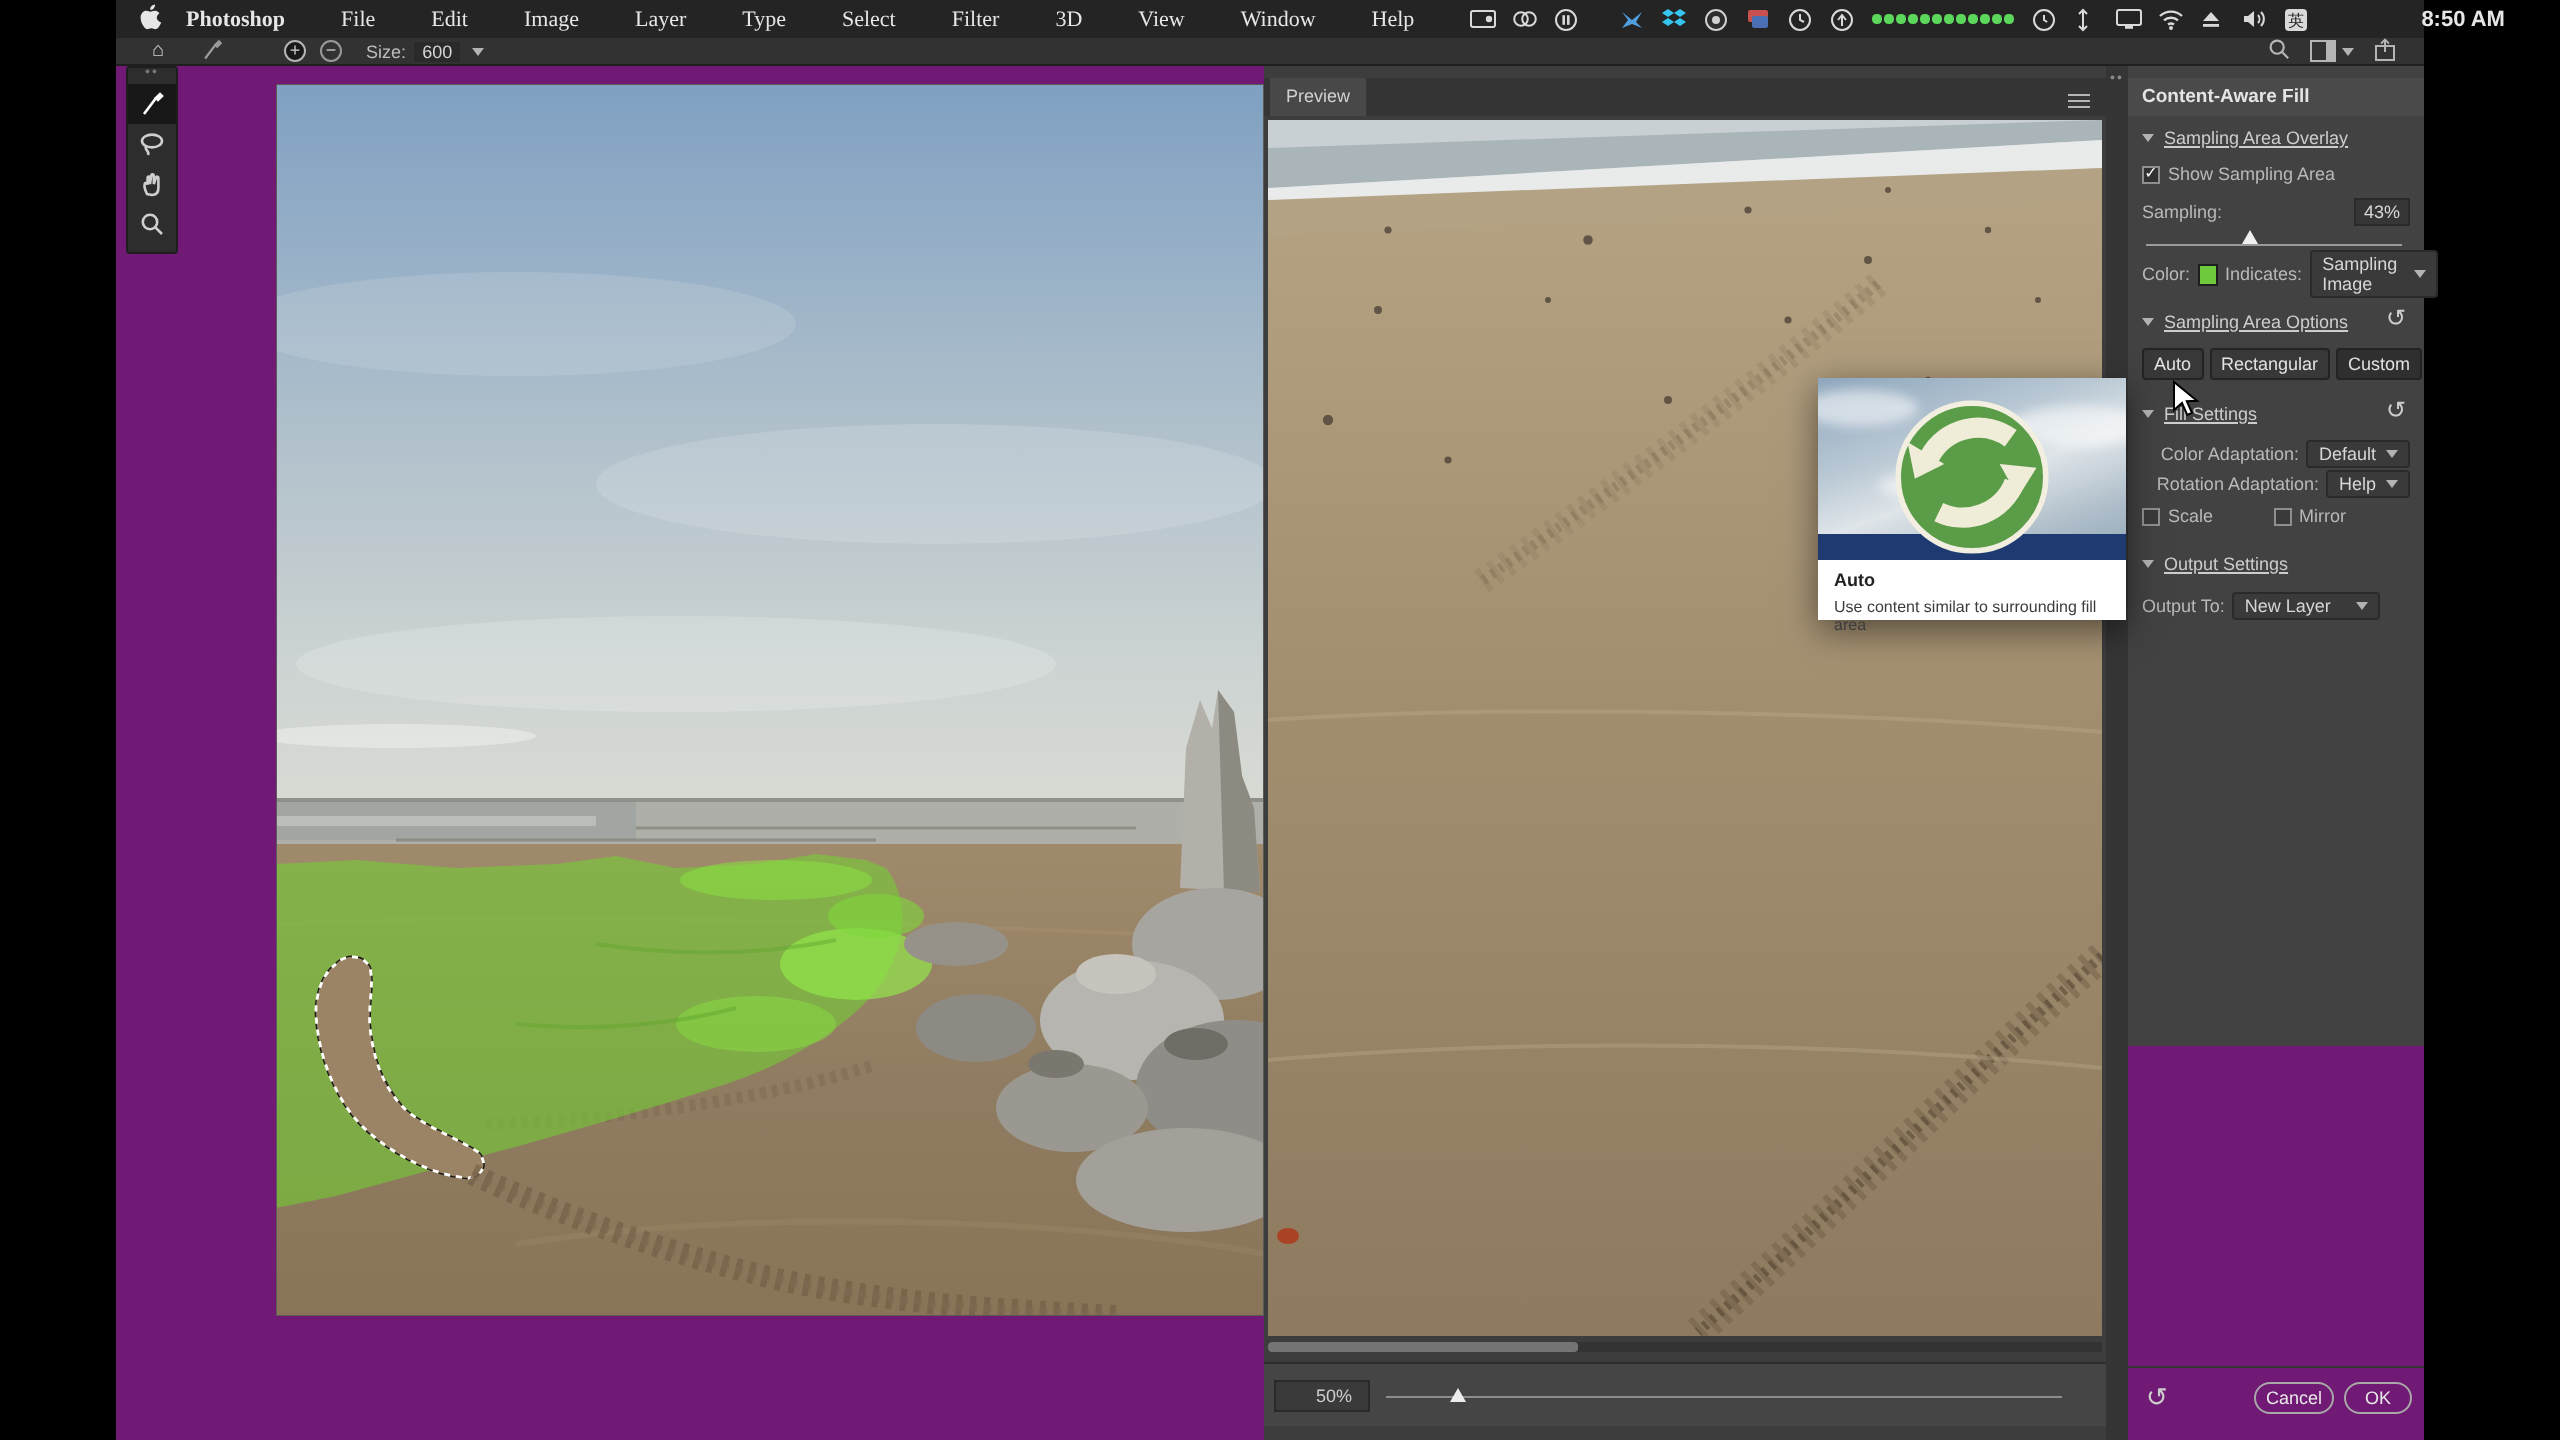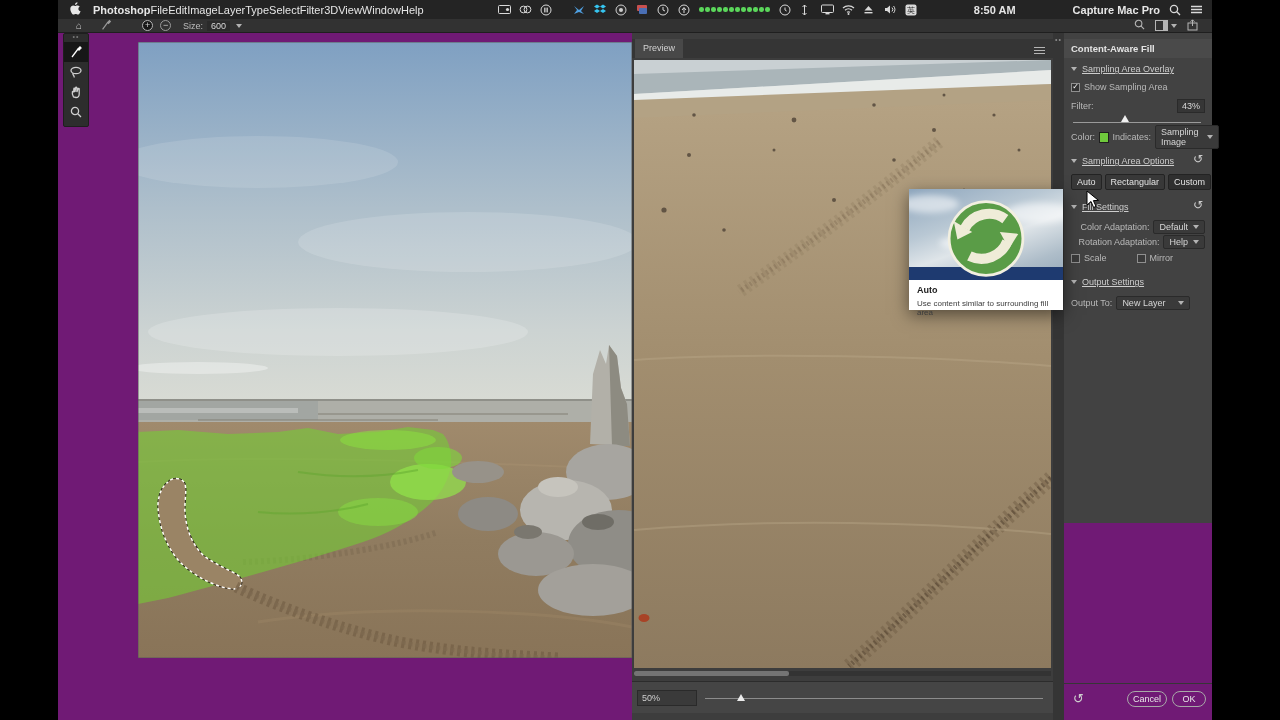--- a/index.html
+++ b/index.html
@@ -4,21 +4,21 @@
 <style>
   * { margin:0; padding:0; box-sizing:border-box; }
   html,body { width:1280px; height:720px; background:#000; overflow:hidden;
     font-family:"Liberation Sans","DejaVu Sans",sans-serif; }
   .abs { position:absolute; }
 
   
   #menubar { left:58px; top:0; width:1154px; height:19px; background:#242424;
     display:flex; align-items:center; color:#e6e6e6; font-size:11px; }
   #menubar .apple { margin:0 12px 0 12px; }
-  #menubar .mitem { margin-right:0; white-space:nowrap; }
+  #menubar .mitem { margin-right:28px; white-space:nowrap;font-family:Liberation Serif, serif; }
   #menubar .mitem.app { font-weight:bold; }
   #mstatus { margin-left:auto; display:flex; align-items:center; gap:9px; padding-right:10px; }
   .sicon { display:inline-block; width:12px; height:12px; position:relative; }
   .dotstrip { display:flex; gap:1.5px; align-items:center; }
   .dotstrip i { width:4.5px; height:4.5px; border-radius:50%; background:#5bd75b; }
   .mtime, .mdevice { font-weight:bold; font-size:11px; white-space:nowrap;padding-left:48px; }
 
   
   #optionsbar { left:58px; top:19px; width:1154px; height:14px; background:#323232;
     border-bottom:1px solid #1f1f1f; display:flex; align-items:center; color:#bdbdbd; font-size:9px; }
@@ -49,22 +49,22 @@
   #prevtabstrip { left:0; top:6px; width:421px; height:19px; background:#353535; }
   #prevtab { left:3px; top:0; height:19px; background:#484848; color:#d2d2d2;
     font-size:9px; padding:4px 8px; }
   #prevmenu { right:8px; top:6px; width:11px; }
   #prevmenu i { display:block; height:1.5px; background:#b5b5b5; margin:1.5px 0; }
   #previmg { left:2px; top:27px; }
   #prevscrolltrack { left:2px; top:638px; width:417px; height:5px; background:#333; }
   #prevscrollthumb { left:0; top:0; width:155px; height:5px; background:#747474; border-radius:2px; }
   #prevzoombar { left:0; top:648px; width:421px; height:32px; background:#454545;
     border-top:1px solid #2c2c2c; display:flex; align-items:center; }
-  #zoomval { margin-left:5px; width:60px; background:#3a3a3a; border:1px solid #2a2a2a;
-    color:#cfcfcf; font-size:9px; padding:2px 4px; }
+  #zoomval { margin-left:5px; width:48px; background:#3a3a3a; border:1px solid #2a2a2a;
+    color:#cfcfcf; font-size:9px; padding:2px 20px; }
   #zoomslider { position:relative; margin-left:8px; width:338px; height:12px; }
   #zoomslider .line { position:absolute; left:0; right:0; top:6px; height:1px; background:#8c8c8c; }
   .thumb { position:absolute; width:0; height:0; border-left:4px solid transparent;
     border-right:4px solid transparent; border-bottom:7px solid #ececec; }
   #zoomslider .thumb { left:32px; top:2px; }
 
   
   #divcol { left:995px; top:0; width:11px; height:687px; background:#353535; }
   #divcol .grip { color:#8a8a8a; font-size:7px; letter-spacing:1px; text-align:center; margin-top:3px; }
 
@@ -418,21 +418,21 @@
       <span class="caret"></span>
       <span>Sampling Area Overlay</span>
     </div>
 
     <div class="row" style="top:49px">
       <span class="cb">✓</span>
       <span>Show Sampling Area</span>
     </div>
 
     <div class="row" style="top:66px; width:134px">
-      <span>Filter:</span>
+      <span>Sampling:</span>
       <span class="vbox" style="margin-left:auto">43%</span>
     </div>
 
     <span id="panelslider">
       <span class="line"></span>
         <span class="thumb"></span>
     </span>
 
     <div class="row" style="top:92px">
       <span>Color:</span>

